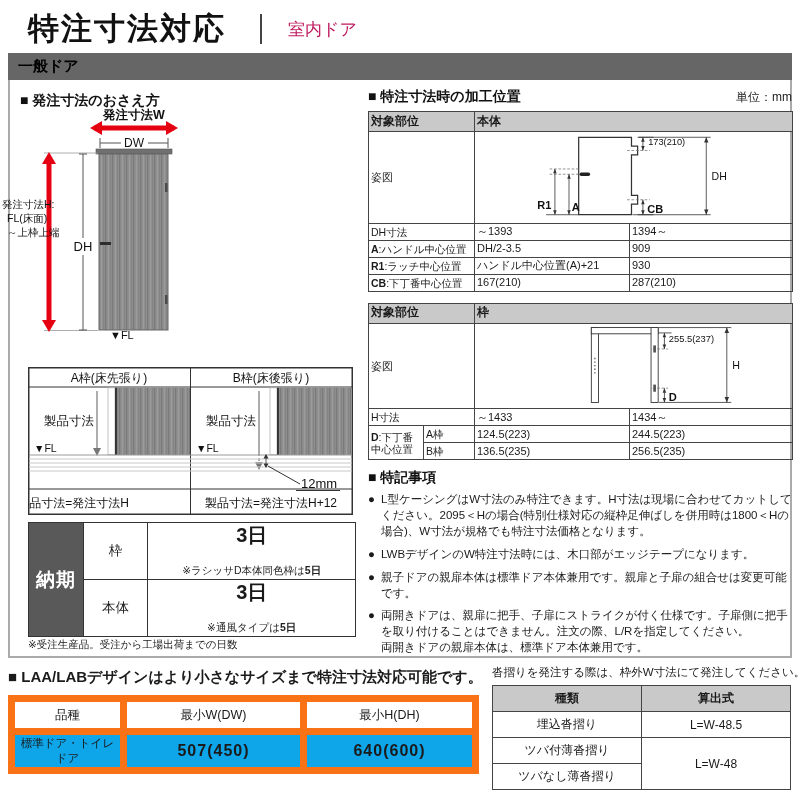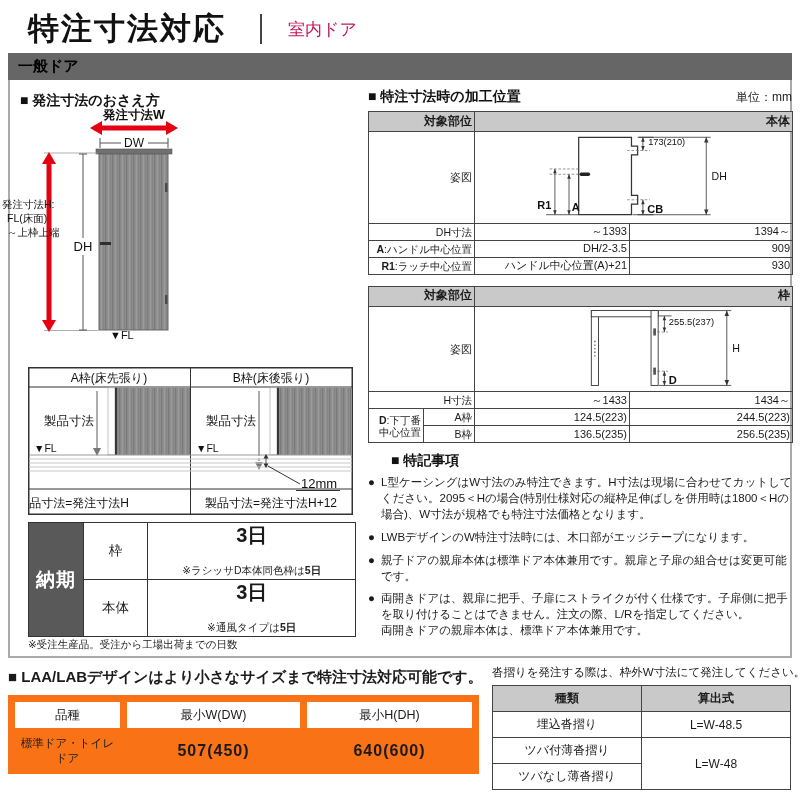--- a/index.html
+++ b/index.html
@@ -28,38 +28,38 @@
   .dpart{width:62px;text-align:center;font-size:13.5px;}
   .dval{width:206px;text-align:center;height:54px;}
   .days{font-size:20px;font-weight:bold;line-height:1.1;}
   .dnote{font-size:10.5px;color:#222;margin-top:18px;}
   .dfoot{left:28px;top:546px;font-size:10.5px;color:#222;}
   
   .right-col{left:368px;top:88px;width:424px;}
   .rc-head{display:flex;justify-content:space-between;align-items:baseline;}
   .unit{font-size:12px;color:#222;margin-left:36px;}
   table.dim{border-collapse:collapse;width:424px;table-layout:fixed;margin-top:5px;}
-  table.dim td{border:1px solid #444;font-size:11px;text-align:right;padding:0 2px;height:16px;line-height:1.15;overflow:hidden;}
+  table.dim td{border:1px solid #444;font-size:11px;text-align:left;padding:0 2px;height:16px;line-height:1.15;overflow:hidden;}
   table.dim td.hd{background:#c9c9c9;font-weight:bold;font-size:12px;height:19px;}
   table.dim td.fig{height:90px;}
   table.dim td.lbl{font-size:10.5px;}
   .b{font-weight:bold;}
   .tnote{font-size:10.5px;margin-top:3px;}
-  .notes-h{margin-top:9px;margin-left:23px;}
+  .notes-h{margin-top:9px;}
   .notes-list{margin-top:5px;}
   .note-item{display:flex;margin-bottom:7px;font-size:11.5px;line-height:1.38;}
   .note-item .blt{flex:0 0 13px;}
   .note-item .txt{white-space:pre-line;}
   
   .bottom-left{left:8px;top:668px;width:478px;}
   .bl-h{font-size:15px;font-weight:bold;}
   table.bl{border-collapse:collapse;margin-top:8px;table-layout:fixed;}
   table.bl td{border:7px solid #f97316;text-align:center;}
   .bl-head td{font-size:12.5px;height:24px;}
-  .bl-data td{height:27px;background:#f97316;}
+  .bl-data td{height:27px;background:#0ea5e9;}
   .bl-name{font-size:11.5px;}
   .bl-val{font-size:16px;font-weight:bold;letter-spacing:1px;}
   
   .bottom-right{left:492px;top:662px;width:302px;}
   .br-h{font-size:17px;font-weight:bold;}
   .br-note{font-size:11.5px;margin-top:3px;white-space:nowrap;}
   table.br{border-collapse:collapse;margin-top:5px;table-layout:fixed;width:298px;}
   table.br td{border:1px solid #444;text-align:center;font-size:12px;height:23px;}
   table.br td.hd{background:#c9c9c9;font-weight:bold;}
   svg text{font-family:"Liberation Sans","DejaVu Sans",sans-serif;fill:#111;}
@@ -277,20 +277,25 @@
     </tr>
     <tr>
       <td class="lbl"><span class="b">A</span><span>:ハンドル中心位置</span></td>
       <td>DH/2-3.5</td>
       <td>909</td>
     </tr>
     <tr>
       <td class="lbl"><span class="b">R1</span><span>:ラッチ中心位置</span></td>
       <td>ハンドル中心位置(A)+21</td>
       <td>930</td>
+    </tr>
+    <tr>
+      <td class="lbl"><span class="b">CB</span><span>:下丁番中心位置</span></td>
+      <td>167(210)</td>
+      <td>287(210)</td>
     </tr>
   </tbody>
     </table>
 
   <table class="dim" style="margin-top:11px;">
     <colgroup>
         <col style="width:55px">
         <col style="width:51px">
         <col style="width:155px">
         <col style="width:163px">

